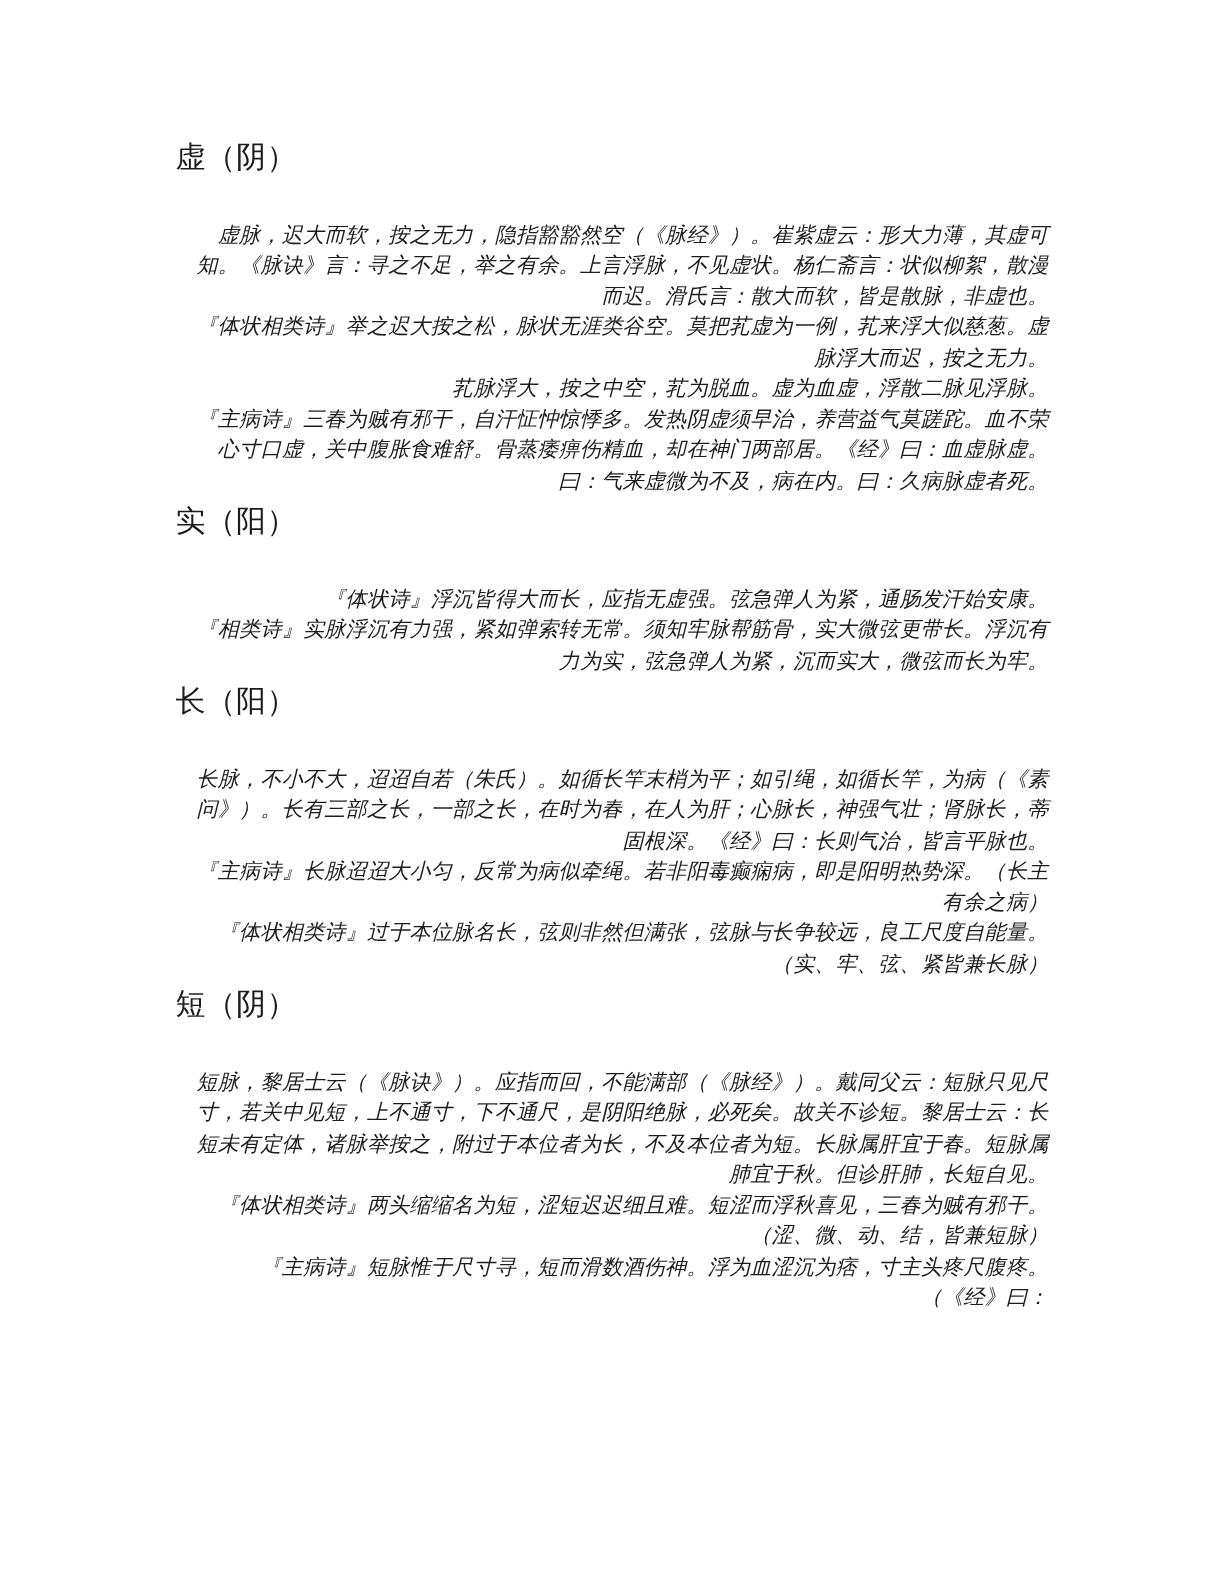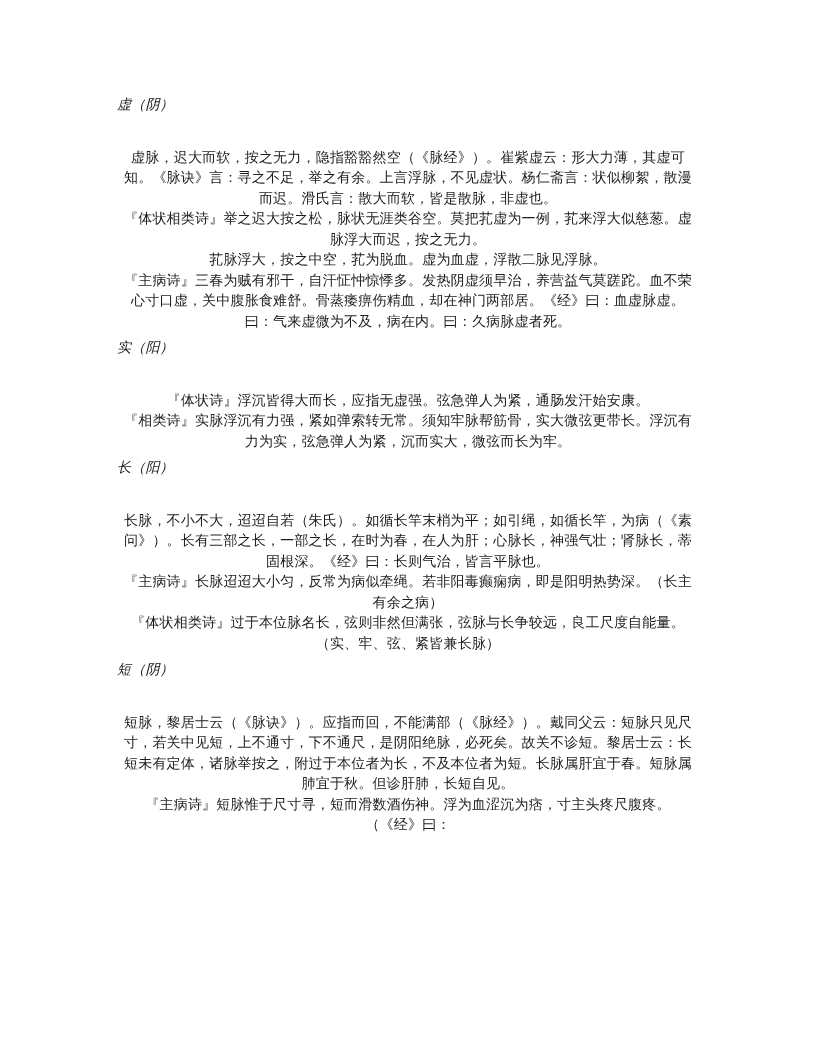--- a/index.html
+++ b/index.html
@@ -17,33 +17,33 @@
     padding: 95px 117px 0 117px;
     overflow: hidden;
     font-family: "Liberation Serif", "DejaVu Serif", serif;
     font-size: 14px;
     line-height: 20.5px;
     color: #1c1c1c;
     letter-spacing: 0.2px;
   }
   .section { margin: 0; padding: 0; }
   .section-heading {
-    font-size: 14px;
+    font-size: 20px;
     font-weight: normal;
     margin: 6px 0 32px 0;
     padding: 0;
-    font-style: italic;
   }
   .section:first-child .section-heading { margin-top: 0; }
   .body-paragraph {
     margin: 0;
     padding: 0;
-    text-align: center;
+    text-align: right;
     word-break: break-all;
     overflow-wrap: anywhere;
+    font-style: italic;
   }
 </style>
 </head>
 <body>
 
 <div class="page">
 
   <section class="section">
     <h2 class="section-heading">虚（阴）</h2>
     <p class="body-paragraph">虚脉，迟大而软，按之无力，隐指豁豁然空（《脉经》）。崔紫虚云：形大力薄，其虚可知。《脉诀》言：寻之不足，举之有余。上言浮脉，不见虚状。杨仁斋言：状似柳絮，散漫而迟。滑氏言：散大而软，皆是散脉，非虚也。</p>
@@ -61,16 +61,17 @@
   <section class="section">
     <h2 class="section-heading">长（阳）</h2>
     <p class="body-paragraph">长脉，不小不大，迢迢自若（朱氏）。如循长竿末梢为平；如引绳，如循长竿，为病（《素问》）。长有三部之长，一部之长，在时为春，在人为肝；心脉长，神强气壮；肾脉长，蒂固根深。《经》曰：长则气治，皆言平脉也。</p>
     <p class="body-paragraph">『主病诗』长脉迢迢大小匀，反常为病似牵绳。若非阳毒癫痫病，即是阳明热势深。（长主有余之病）</p>
     <p class="body-paragraph">『体状相类诗』过于本位脉名长，弦则非然但满张，弦脉与长争较远，良工尺度自能量。（实、牢、弦、紧皆兼长脉）</p>
   </section>
 
   <section class="section">
     <h2 class="section-heading">短（阴）</h2>
     <p class="body-paragraph">短脉，黎居士云（《脉诀》）。应指而回，不能满部（《脉经》）。戴同父云：短脉只见尺寸，若关中见短，上不通寸，下不通尺，是阴阳绝脉，必死矣。故关不诊短。黎居士云：长短未有定体，诸脉举按之，附过于本位者为长，不及本位者为短。长脉属肝宜于春。短脉属肺宜于秋。但诊肝肺，长短自见。</p>
+    <p class="body-paragraph">『体状相类诗』两头缩缩名为短，涩短迟迟细且难。短涩而浮秋喜见，三春为贼有邪干。（涩、微、动、结，皆兼短脉）</p>
     <p class="body-paragraph">『主病诗』短脉惟于尺寸寻，短而滑数酒伤神。浮为血涩沉为痞，寸主头疼尺腹疼。（《经》曰：</p>
   </section>
 
 </div>
 
 </body></html>

